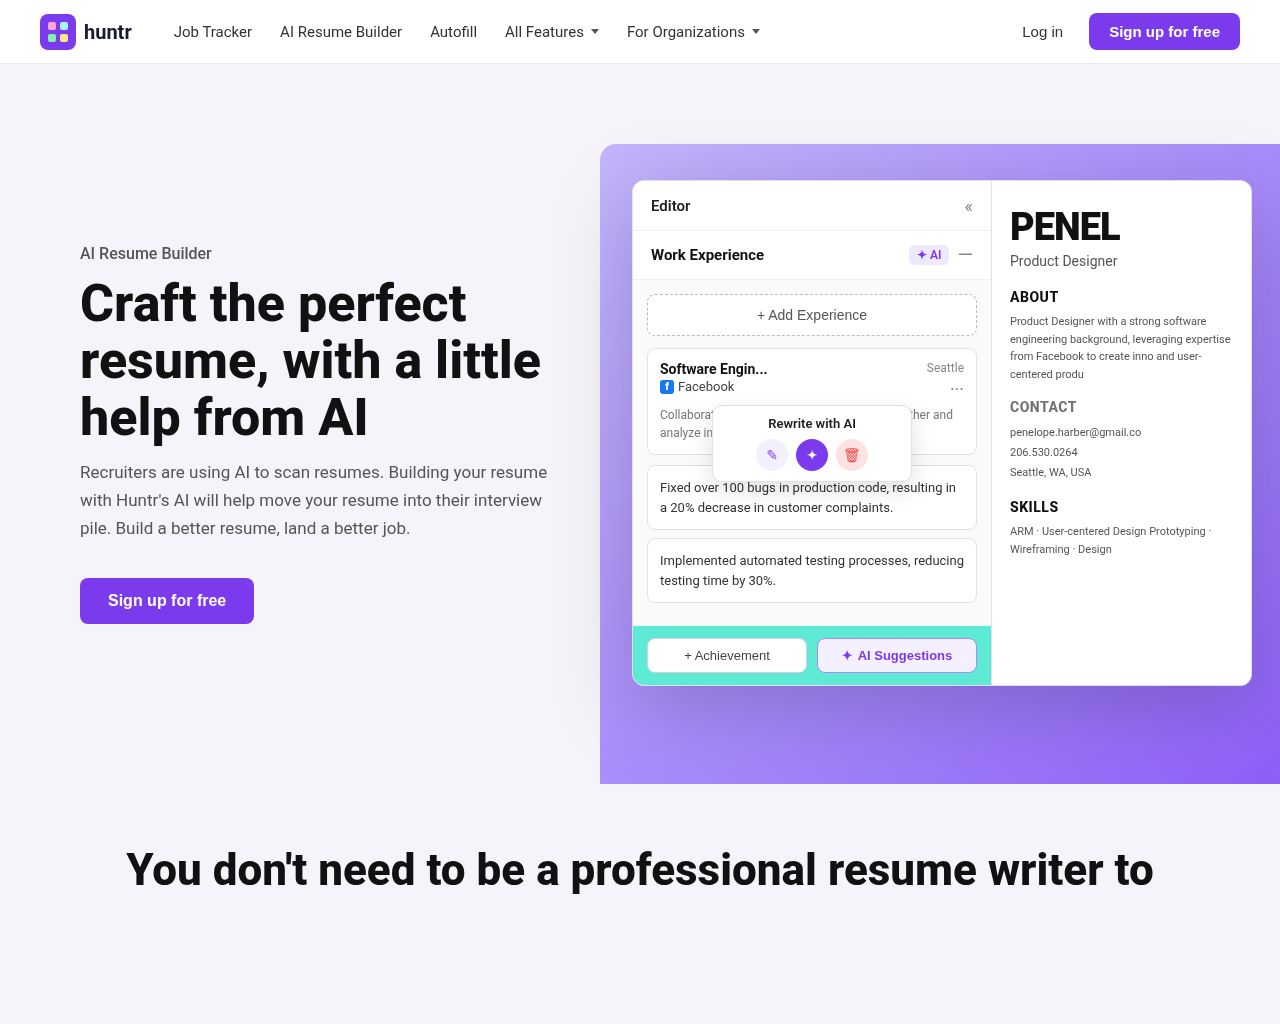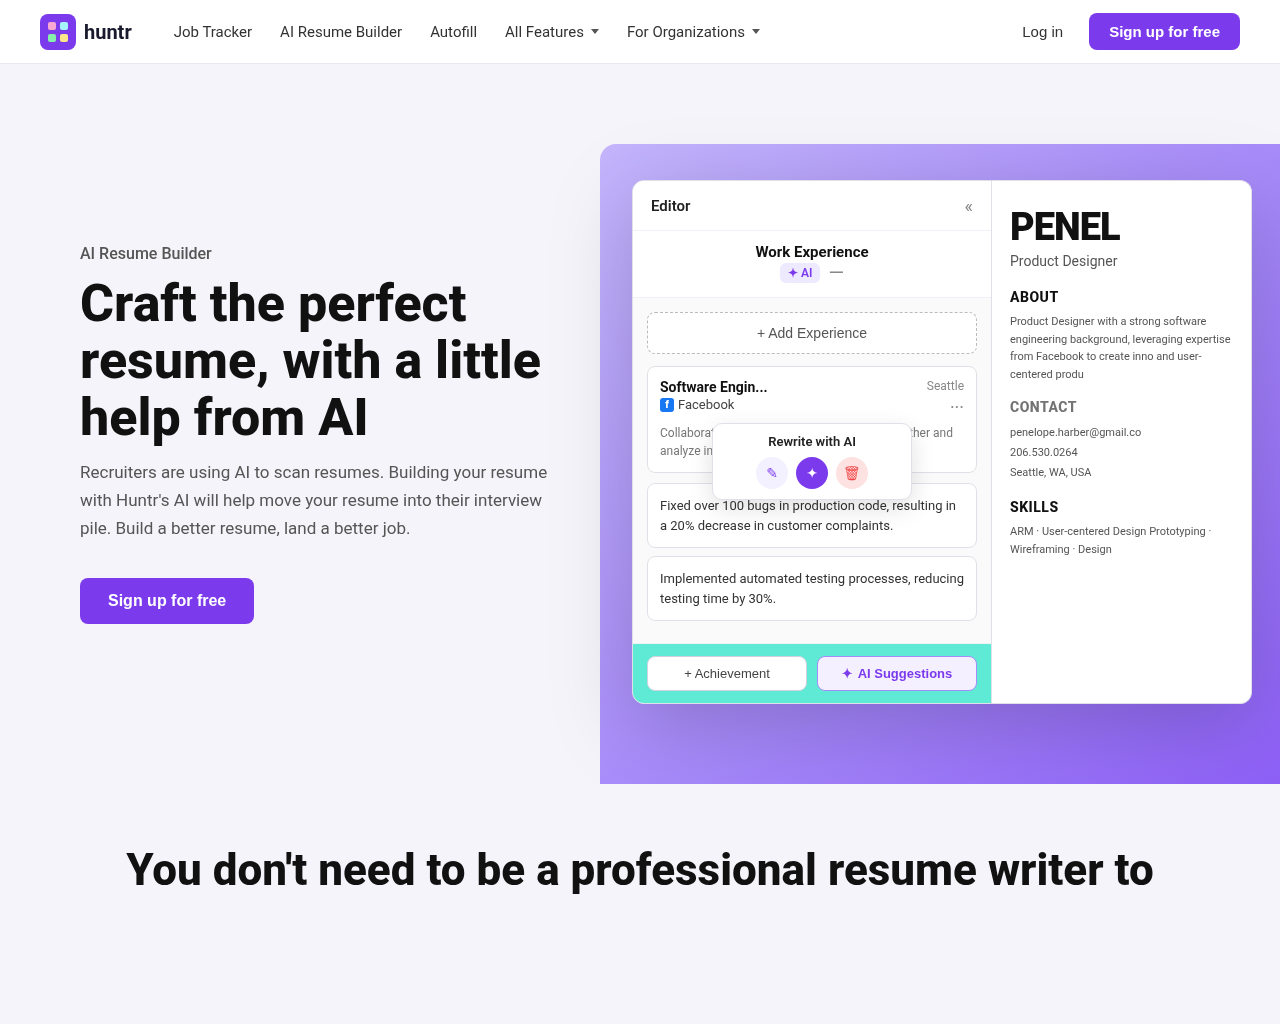--- a/index.html
+++ b/index.html
@@ -178,21 +178,20 @@
       color: #888;
       cursor: pointer;
     }
 
     .section-header {
       display: flex;
       align-items: center;
       justify-content: space-between;
       padding: 12px 18px;
       border-bottom: 1px solid #f0f0f7;
-      flex-direction: column;
     }
     .section-title {
       font-size: 15px;
       font-weight: 700;
       color: #111;
     }
     .section-actions {
       display: flex;
       align-items: center;
       gap: 8px;

